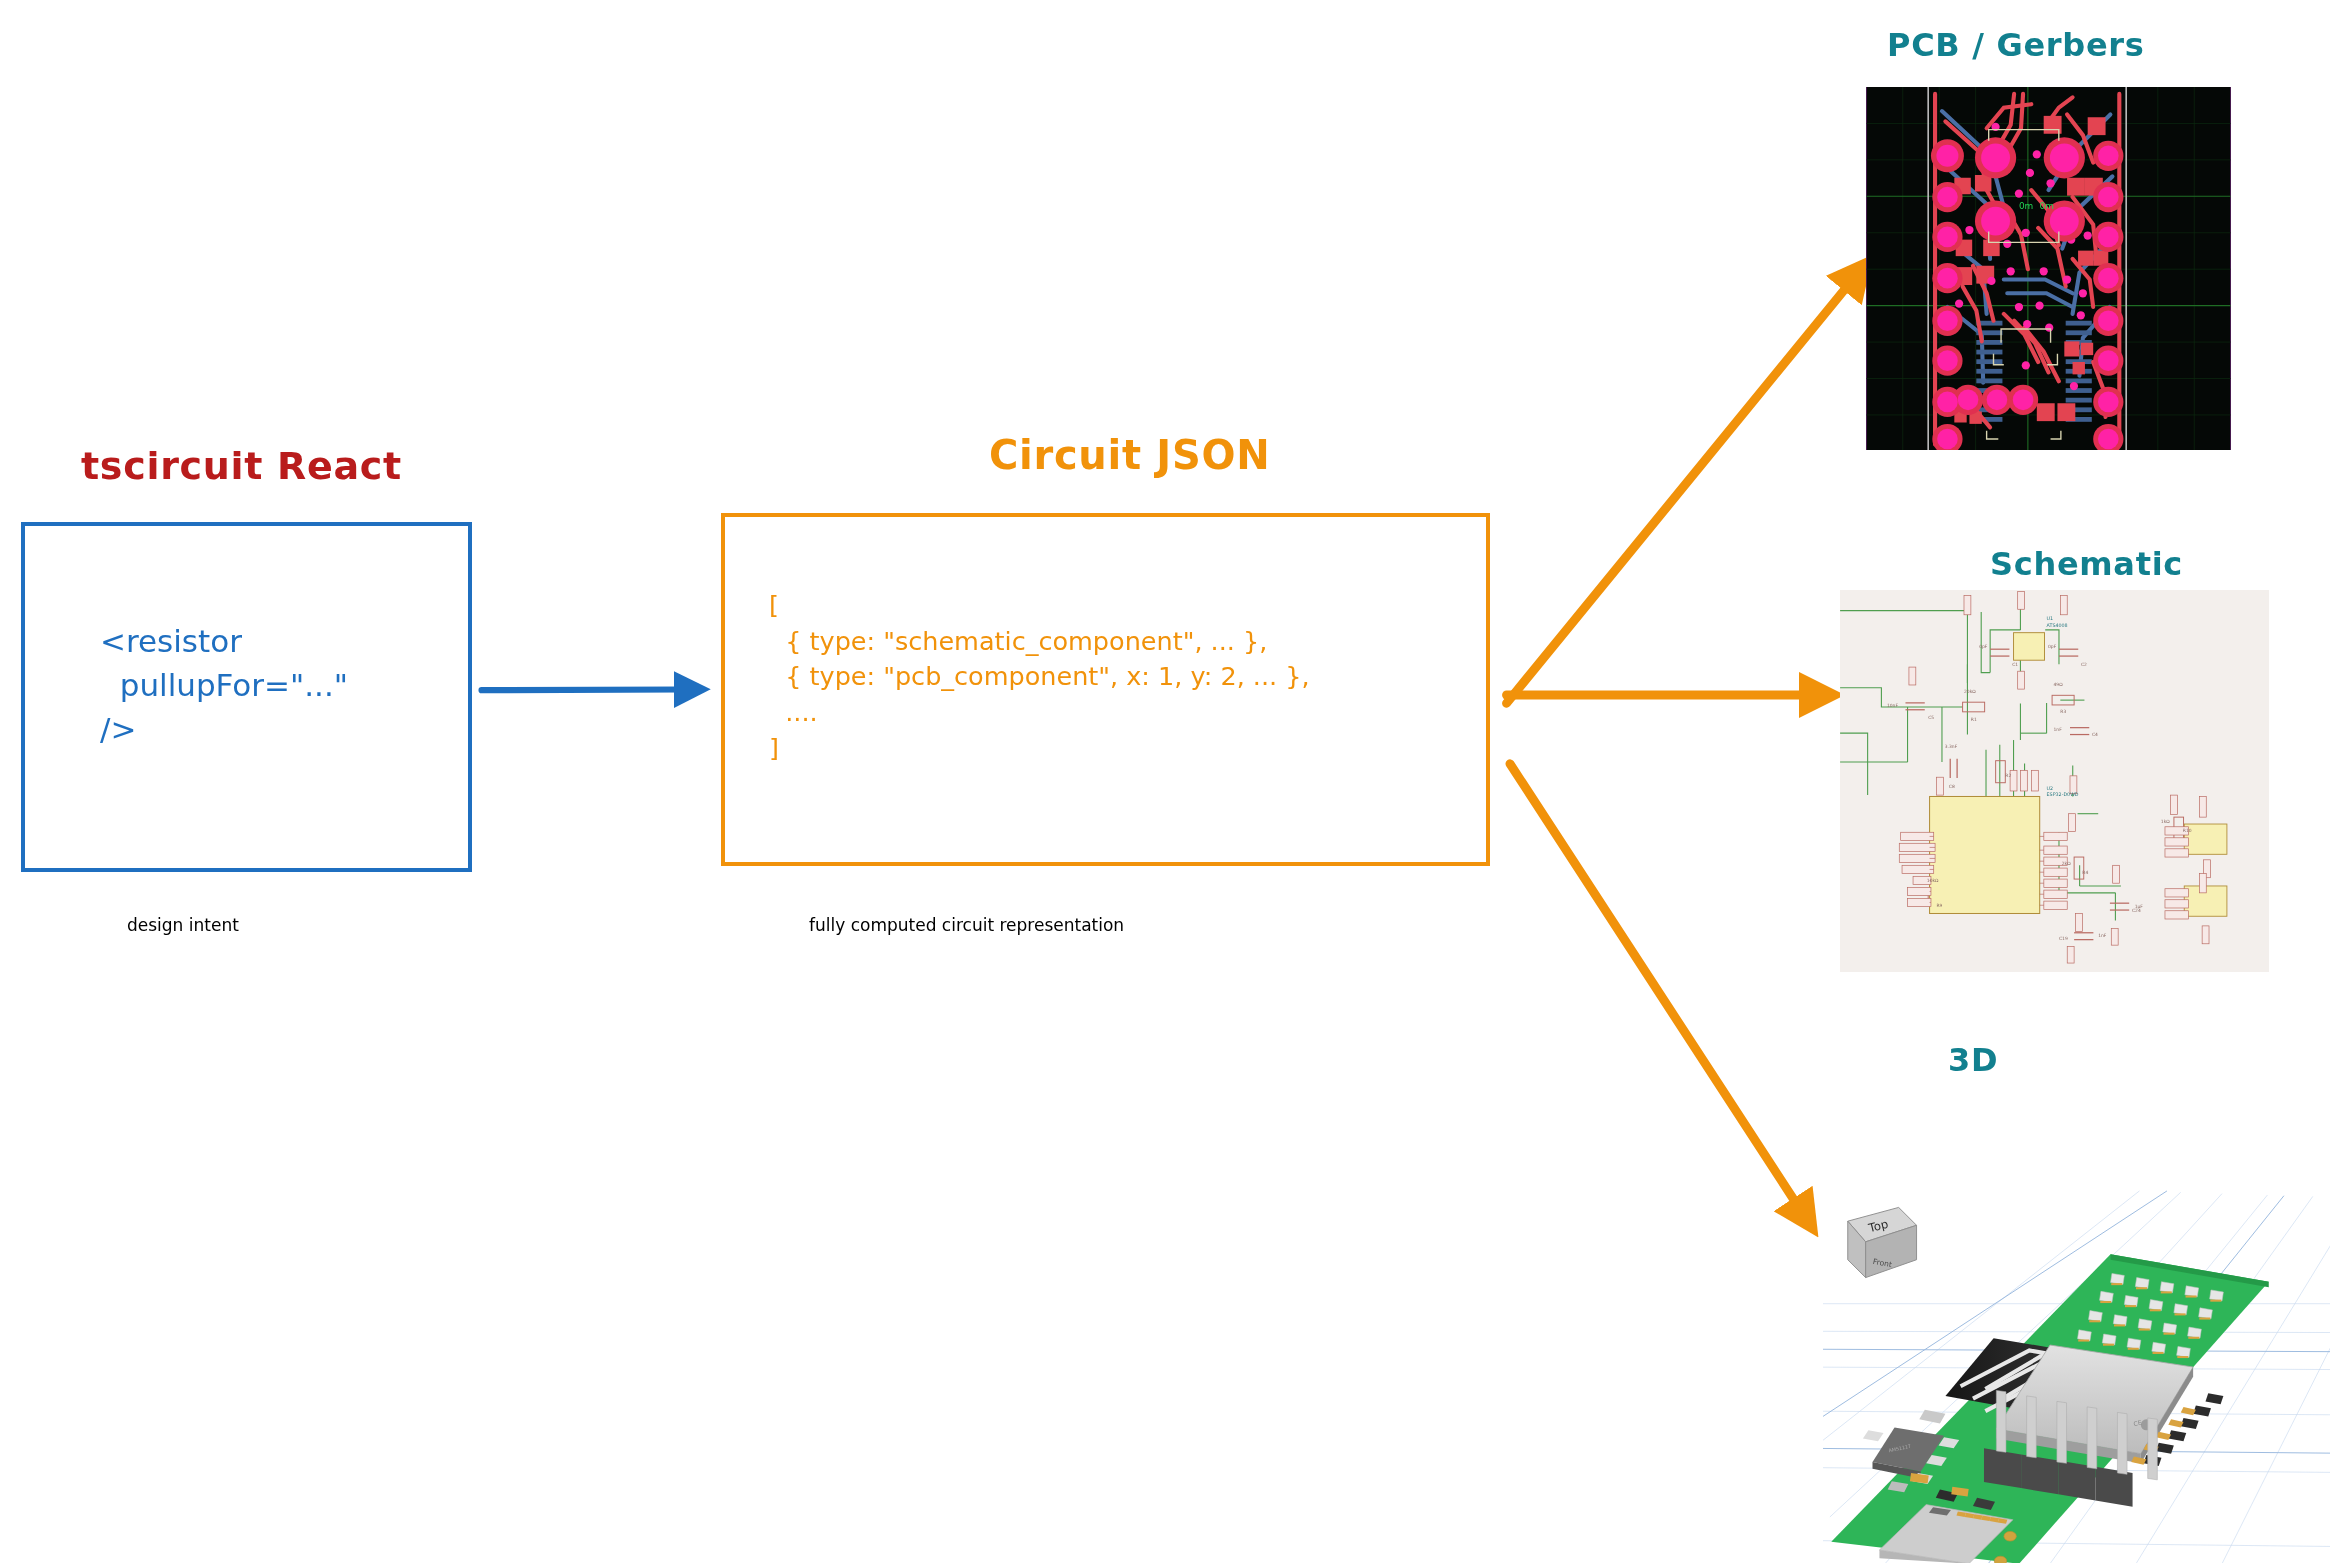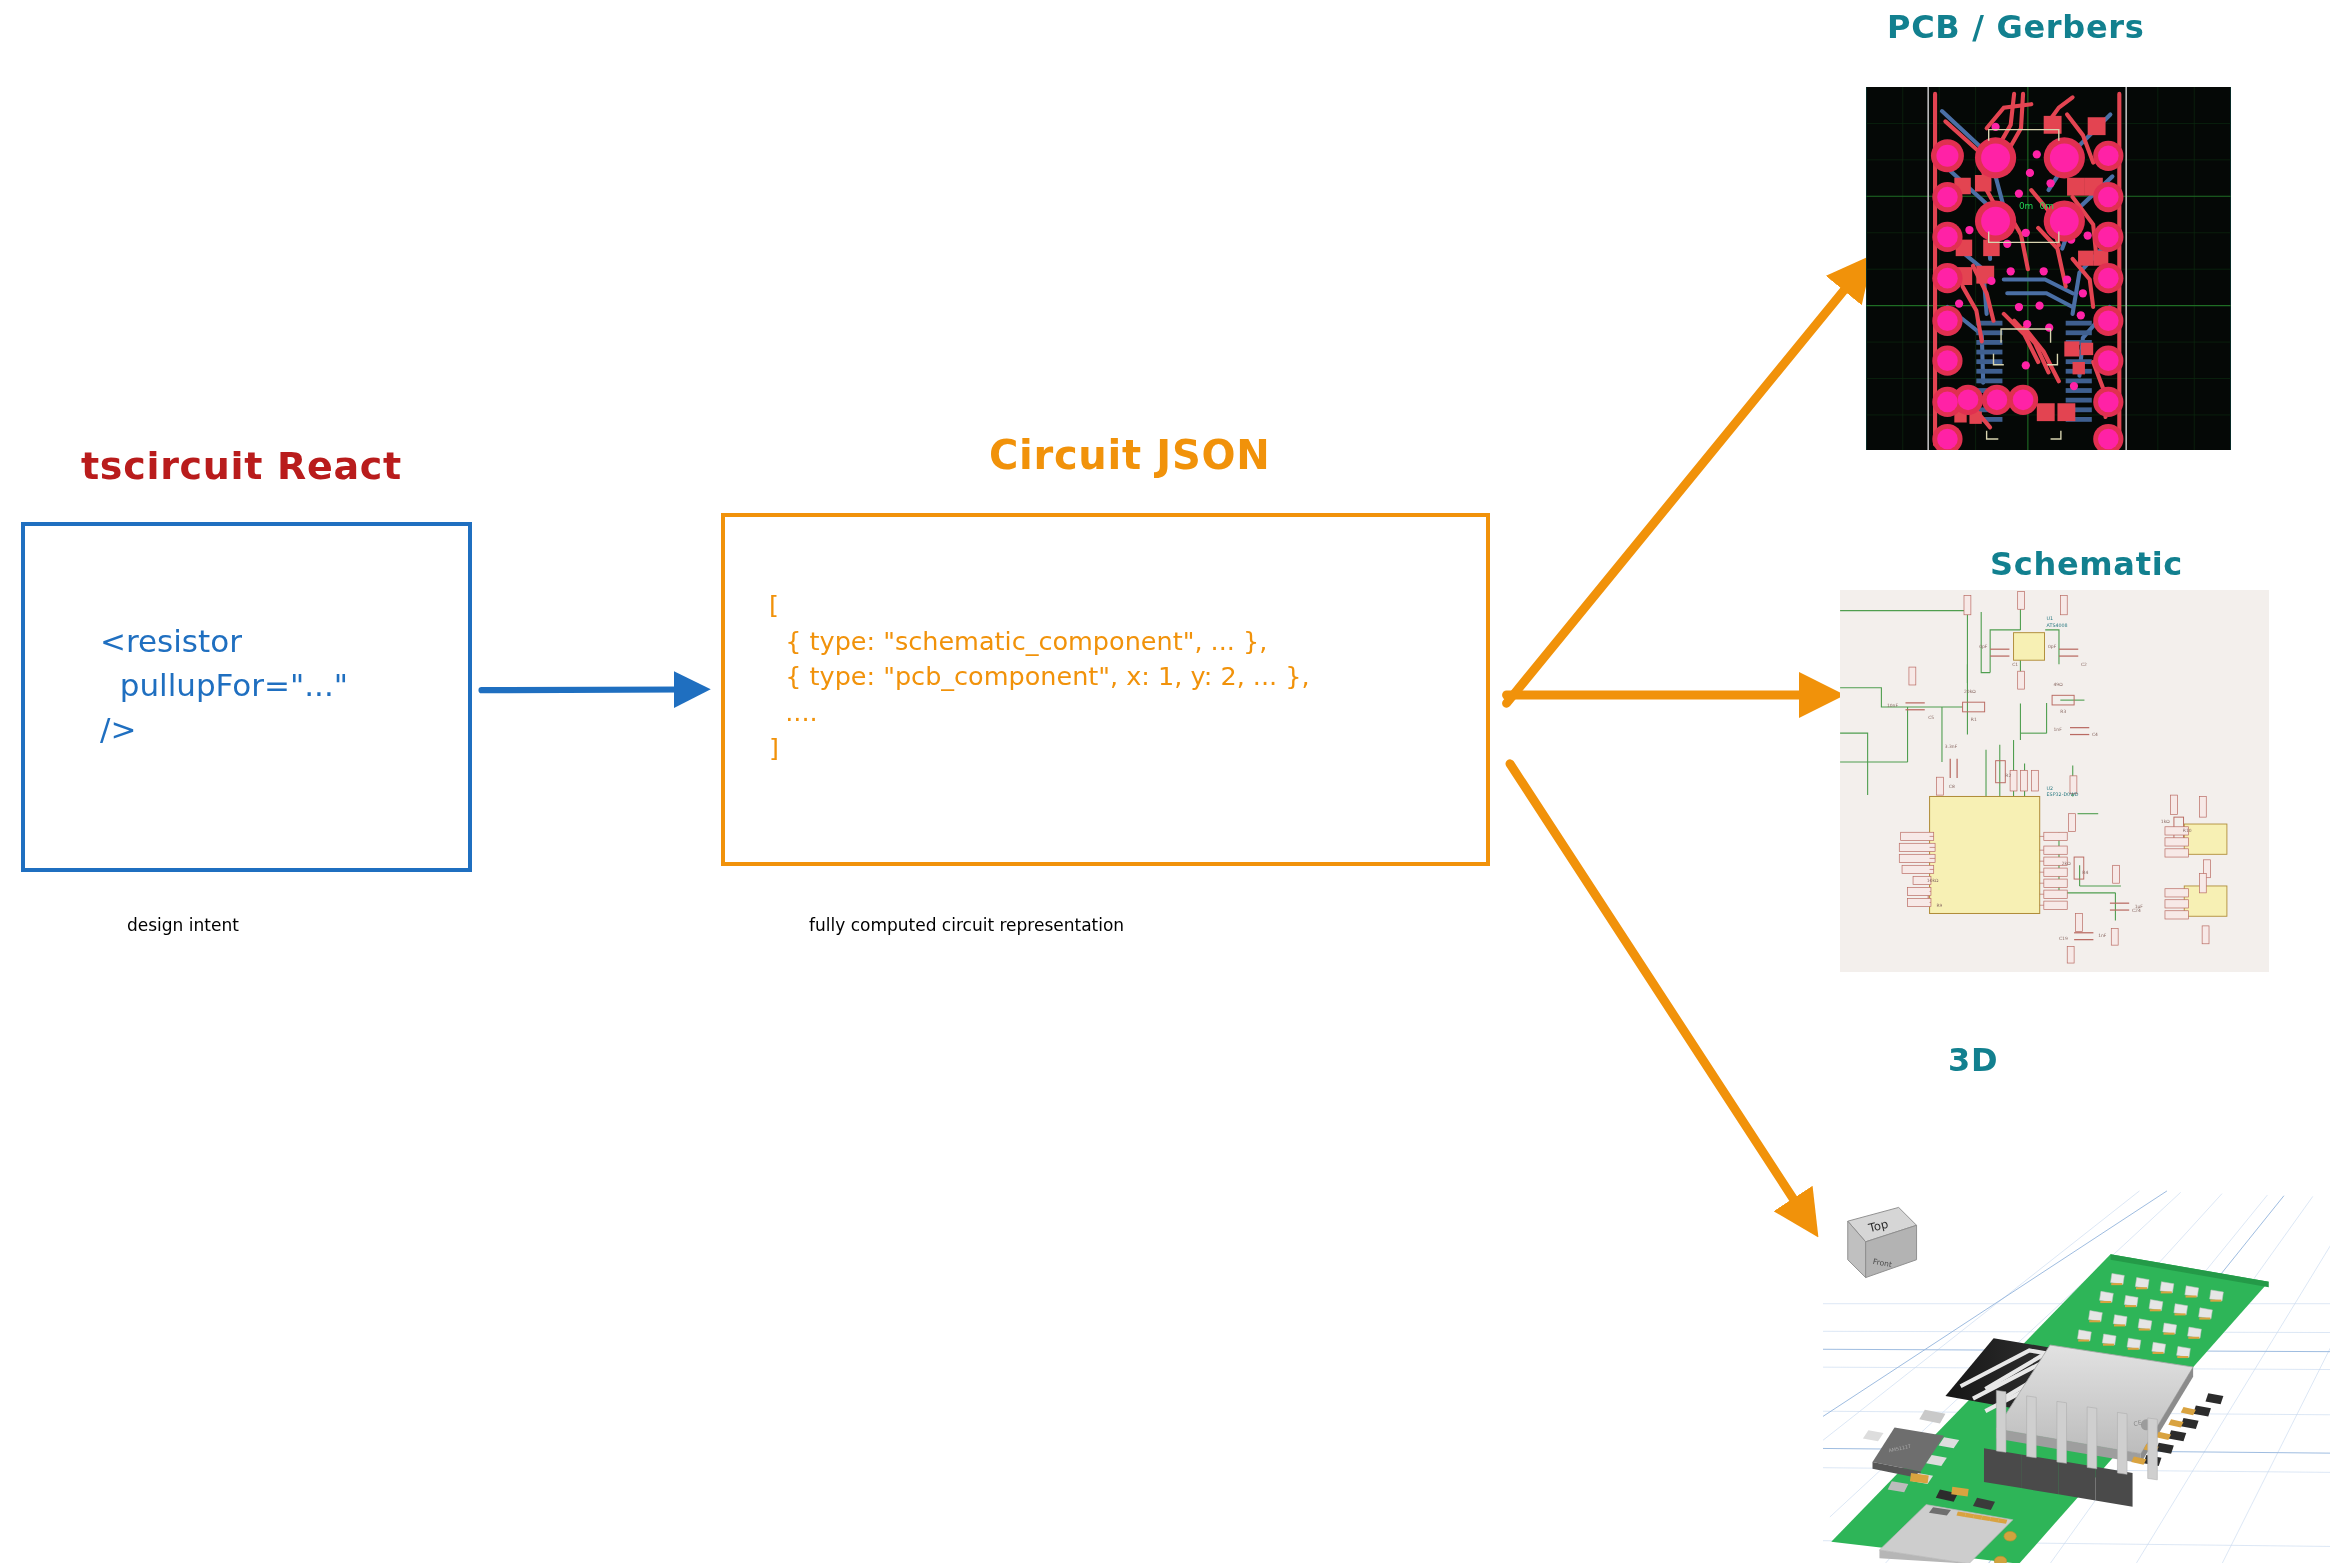--- a/index.html
+++ b/index.html
@@ -60,21 +60,21 @@
   .code-orange {
     color: #f1920a;
     font-size: 25.5px;
     line-height: 1.40;
     font-family: "DejaVu Sans", sans-serif;
     white-space: pre;
   }
 
   
   .thumb { overflow: hidden; position: absolute; }
-  .thumb-pcb       { background: #0f766e; }
+  .thumb-pcb       { background: #d946ef; }
   .thumb-schematic { background: #f3efec; }
   .thumb-3d        { background: #ffffff; }
 
   svg { display: block; }
 </style>
 </head>
 <body>
 
 <div class="canvas">
 
@@ -120,21 +120,21 @@
   <div class="abs box box-orange" style="left:721px; top:513px; width:769px; height:353px;"></div>
 
   <div class="abs code-orange" style="left:769px; top:588px; width:702px;"><span>[</span>
 <span>  { type: "schematic_component", ... },</span>
 <span>  { type: "pcb_component", x: 1, y: 2, ... },</span>
 <span>  ....</span>
 <span>]</span></div>
 
   <div class="abs caption" style="left:809px; top:915px;">fully computed circuit representation</div>
 
-  <div class="abs heading heading-teal" style="left:1887px; top:8px;">PCB / Gerbers</div>
+  <div class="abs heading heading-teal" style="left:1887px; top:26px;">PCB / Gerbers</div>
 
   <div class="thumb thumb-pcb" style="left:1866px; top:87px; width:365px; height:363px;">
     <svg width="365" height="363" viewBox="0 0 530 528">
       <rect x="0" y="0" width="530" height="528" fill="#050806"></rect>
 
       <g stroke="#0c2a10" stroke-width="1">
         <line x1="0" y1="53" x2="530" y2="53"></line>
         <line x1="0" y1="106" x2="530" y2="106"></line>
         <line x1="0" y1="212" x2="530" y2="212"></line>
         <line x1="0" y1="265" x2="530" y2="265"></line>

